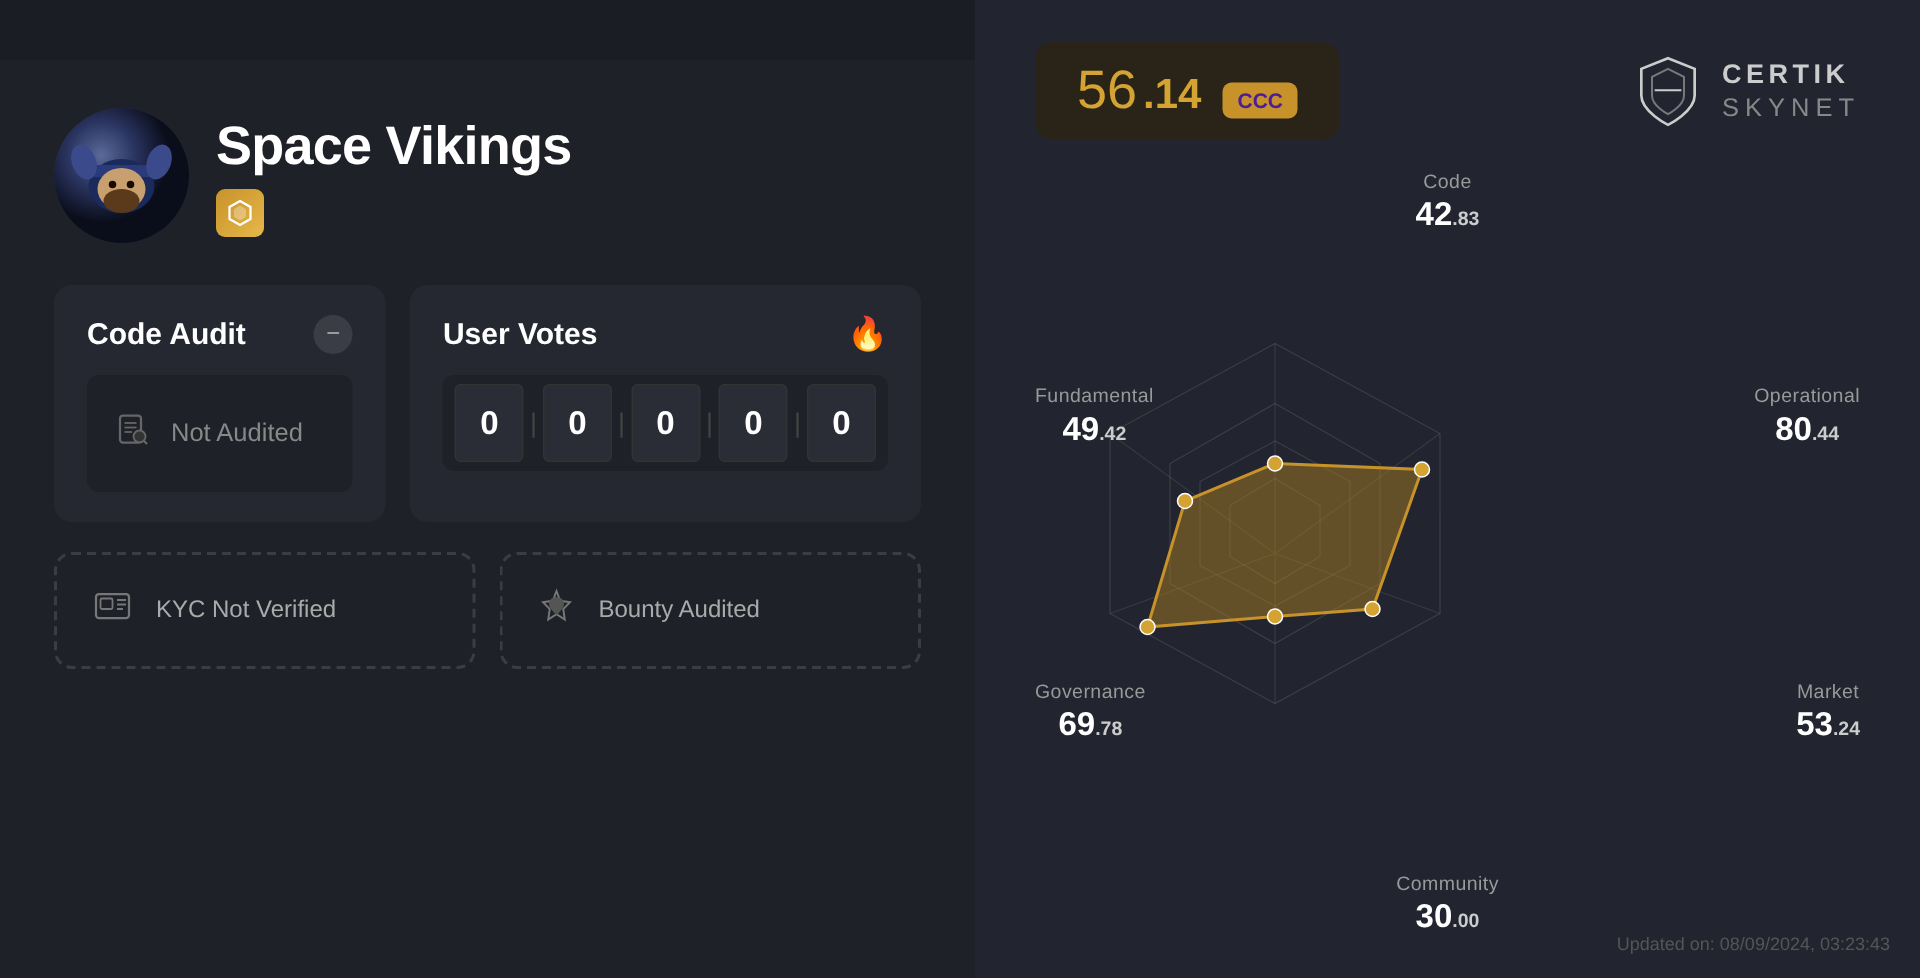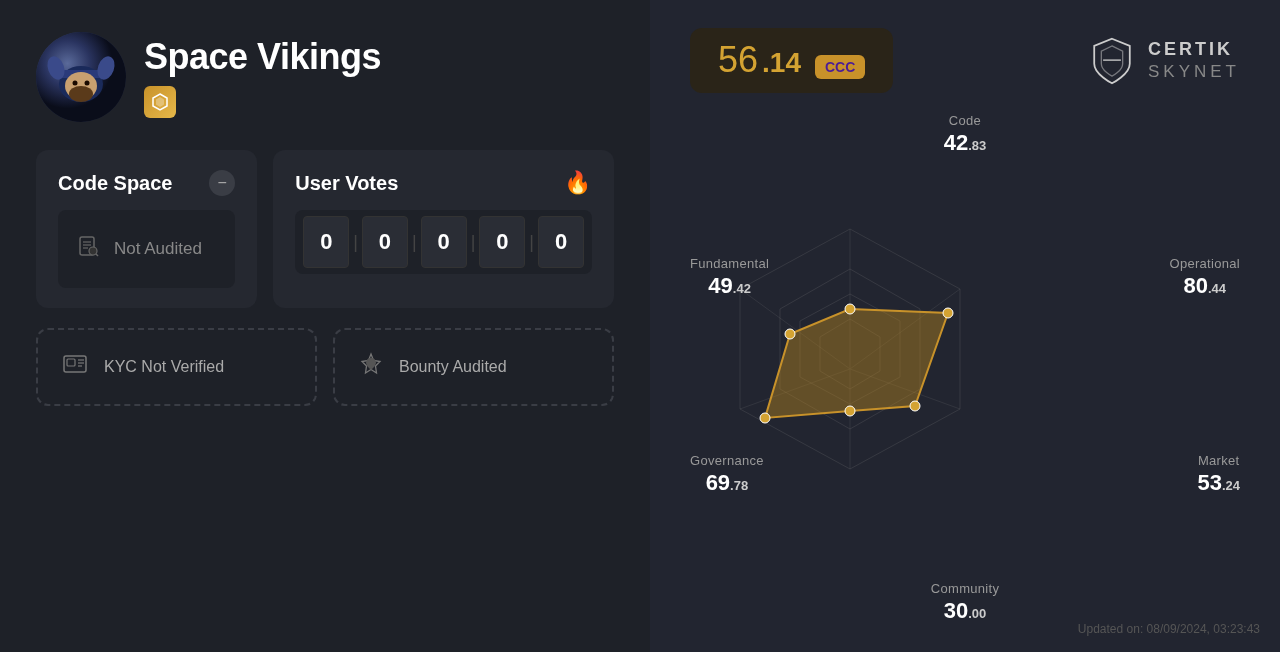--- a/index.html
+++ b/index.html
@@ -14,20 +14,21 @@
       align-items: stretch;
     }
 
     .left-panel {
       width: 650px;
       padding: 32px 36px;
       display: flex;
       flex-direction: column;
       gap: 20px;
       background: #1e2128;
+      margin-top: 40px;
     }
 
     .header {
       display: flex;
       align-items: center;
       gap: 18px;
       margin-bottom: 8px;
     }
 
     .avatar {
@@ -347,21 +348,21 @@
           <path d="M10 2 L17 6 L17 14 L10 18 L3 14 L3 6 Z" stroke="#fff" stroke-width="1.5" fill="none"></path>
           <path d="M10 5 L14 7.5 L14 12.5 L10 15 L6 12.5 L6 7.5 Z" fill="#fff" opacity="0.3"></path>
         </svg>
       </div>
     </div>
   </div>
 
   <div class="cards-row">
     <div class="card">
       <div class="card-header">
-        <span class="card-title">Code Space</span>
+        <span class="card-title">Code Audit</span>
         <div class="minus-btn">−</div>
       </div>
       <div class="not-audited-box">
         <span class="audit-icon">
           <svg width="24" height="24" viewBox="0 0 24 24" fill="none">
             <rect x="4" y="3" width="14" height="18" rx="2" stroke="#666" stroke-width="1.5" fill="none"></rect>
             <line x1="7" y1="8" x2="15" y2="8" stroke="#666" stroke-width="1.2"></line>
             <line x1="7" y1="11" x2="15" y2="11" stroke="#666" stroke-width="1.2"></line>
             <line x1="7" y1="14" x2="12" y2="14" stroke="#666" stroke-width="1.2"></line>
             <circle cx="17" cy="17" r="4" fill="#333" stroke="#666" stroke-width="1.2"></circle>

